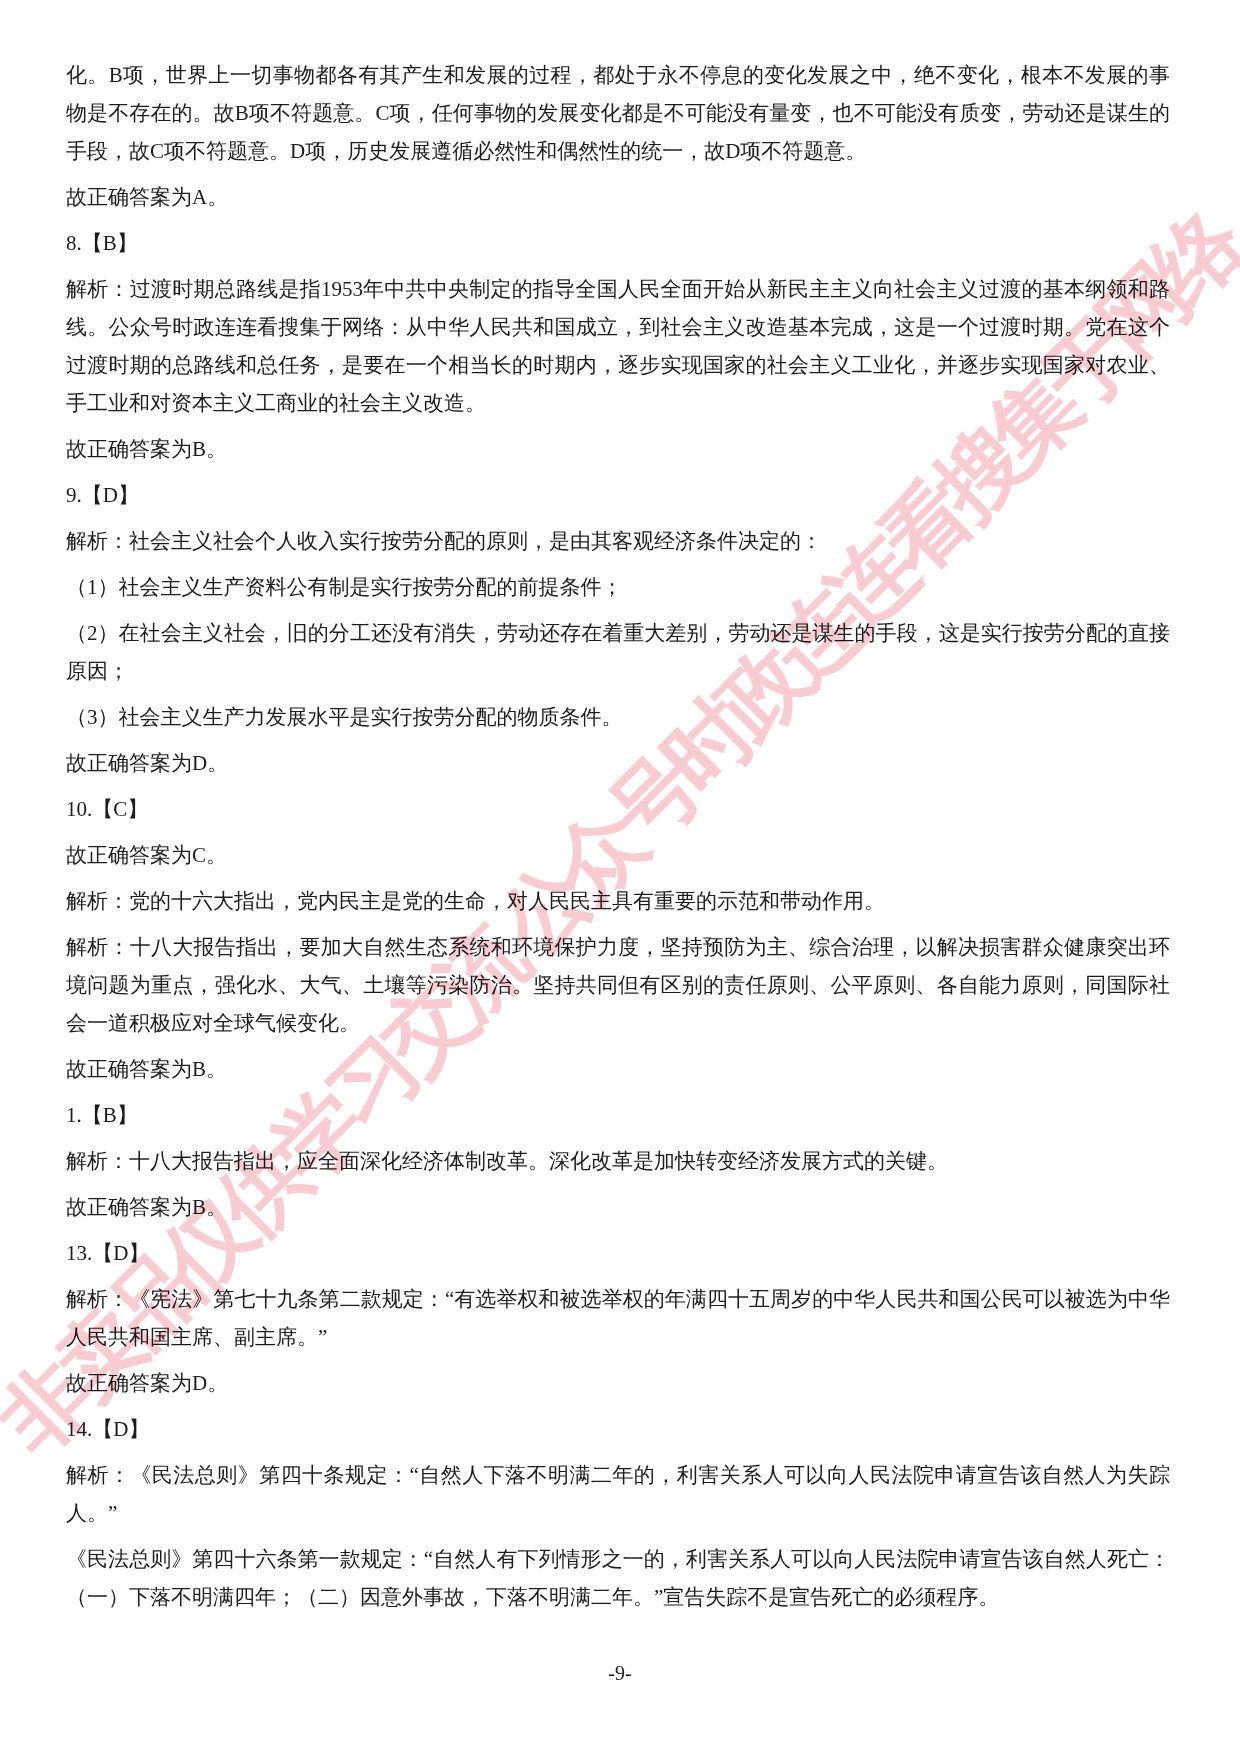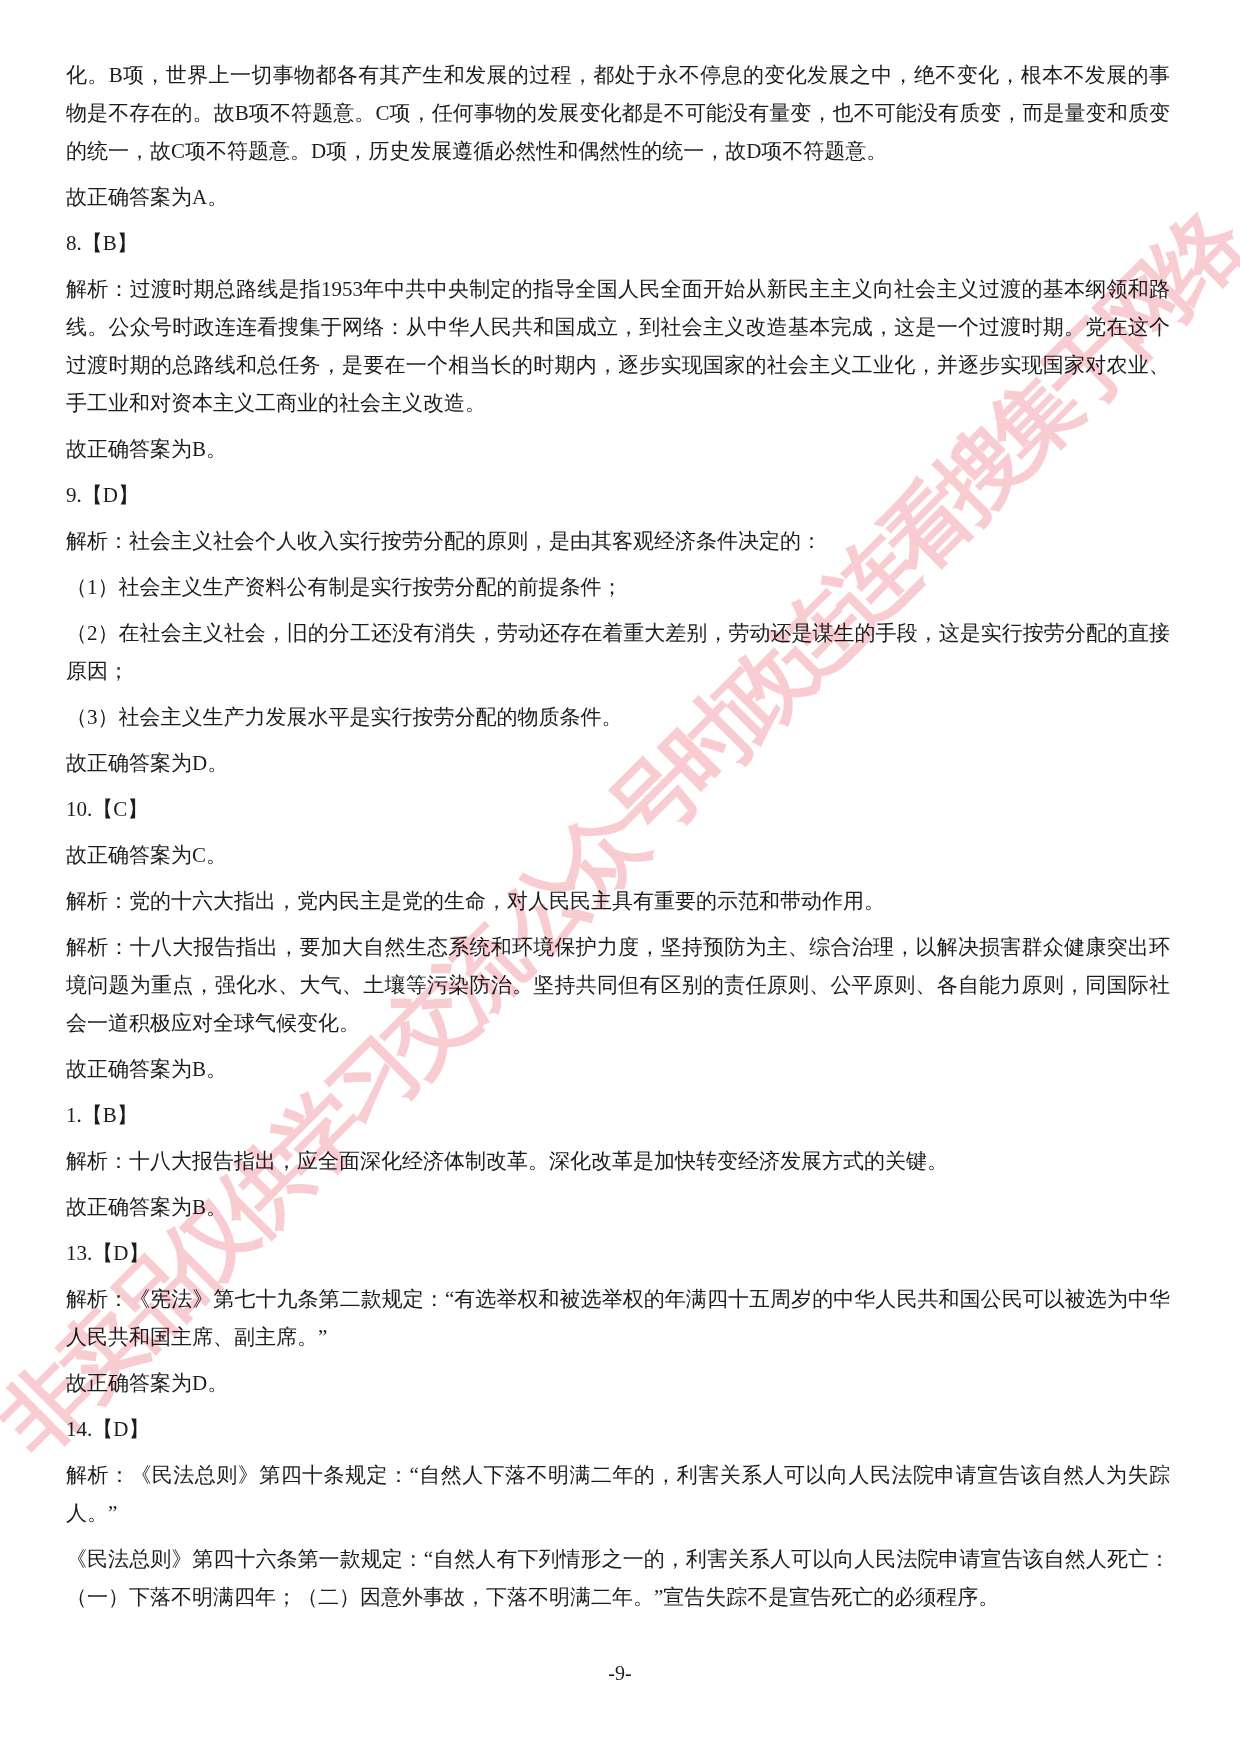--- a/index.html
+++ b/index.html
@@ -64,21 +64,21 @@
     mix-blend-mode: multiply;
   }
 </style>
 </head>
 <body>
 
 <div class="page">
   <div class="watermark">非卖品仅供学习交流 公众号时政连连看搜集于网络</div>
 
   <div class="content">
-      <p class="block body">化。B项，世界上一切事物都各有其产生和发展的过程，都处于永不停息的变化发展之中，绝不变化，根本不发展的事物是不存在的。故B项不符题意。C项，任何事物的发展变化都是不可能没有量变，也不可能没有质变，而是量变和质变的统一，故C项不符题意。D项，历史发展遵循必然性和偶然性的统一，故D项不符题意。</p>
+      <p class="block body">化。B项，世界上一切事物都各有其产生和发展的过程，都处于永不停息的变化发展之中，绝不变化，根本不发展的事物是不存在的。故B项不符题意。C项，任何事物的发展变化都是不可能没有量变，也不可能没有质变，劳动还是谋生的手段，故C项不符题意。D项，历史发展遵循必然性和偶然性的统一，故D项不符题意。</p>
       <p class="block body">故正确答案为A。</p>
       <p class="block heading">8.【B】</p>
       <p class="block body">解析：过渡时期总路线是指1953年中共中央制定的指导全国人民全面开始从新民主主义向社会主义过渡的基本纲领和路线。公众号时政连连看搜集于网络：从中华人民共和国成立，到社会主义改造基本完成，这是一个过渡时期。党在这个过渡时期的总路线和总任务，是要在一个相当长的时期内，逐步实现国家的社会主义工业化，并逐步实现国家对农业、手工业和对资本主义工商业的社会主义改造。</p>
       <p class="block body">故正确答案为B。</p>
       <p class="block heading">9.【D】</p>
       <p class="block body">解析：社会主义社会个人收入实行按劳分配的原则，是由其客观经济条件决定的：</p>
       <p class="block body">（1）社会主义生产资料公有制是实行按劳分配的前提条件；</p>
       <p class="block body">（2）在社会主义社会，旧的分工还没有消失，劳动还存在着重大差别，劳动还是谋生的手段，这是实行按劳分配的直接原因；</p>
       <p class="block body">（3）社会主义生产力发展水平是实行按劳分配的物质条件。</p>
       <p class="block body">故正确答案为D。</p>

